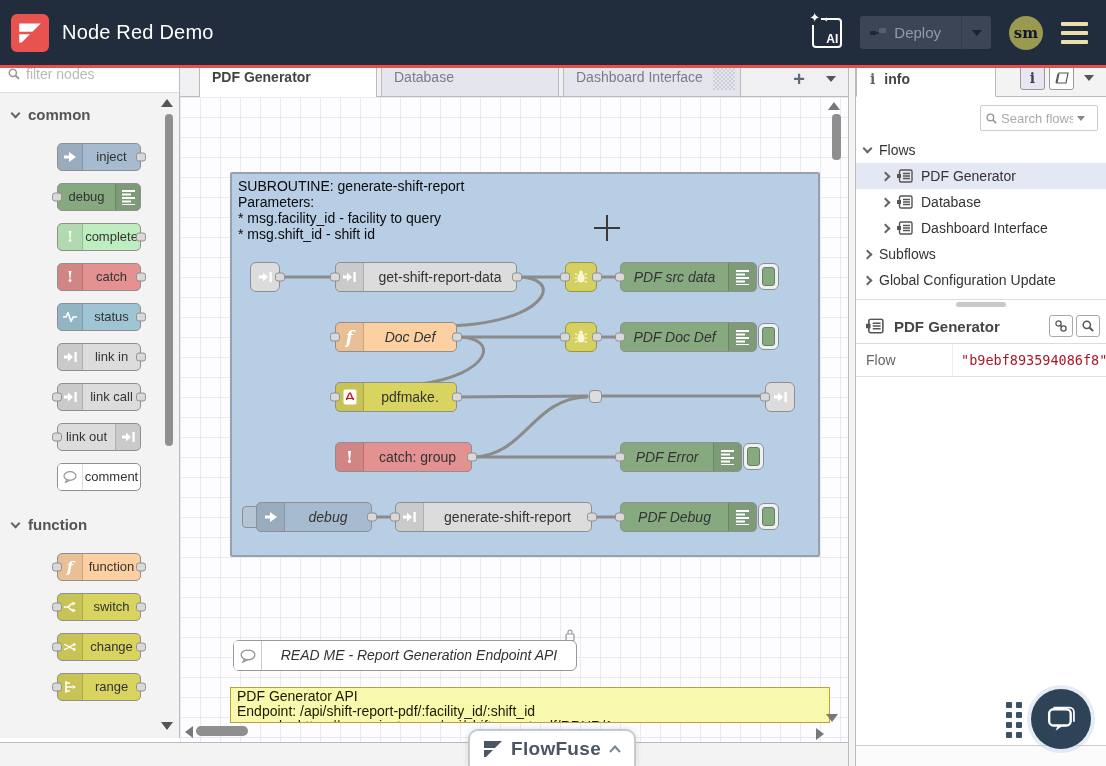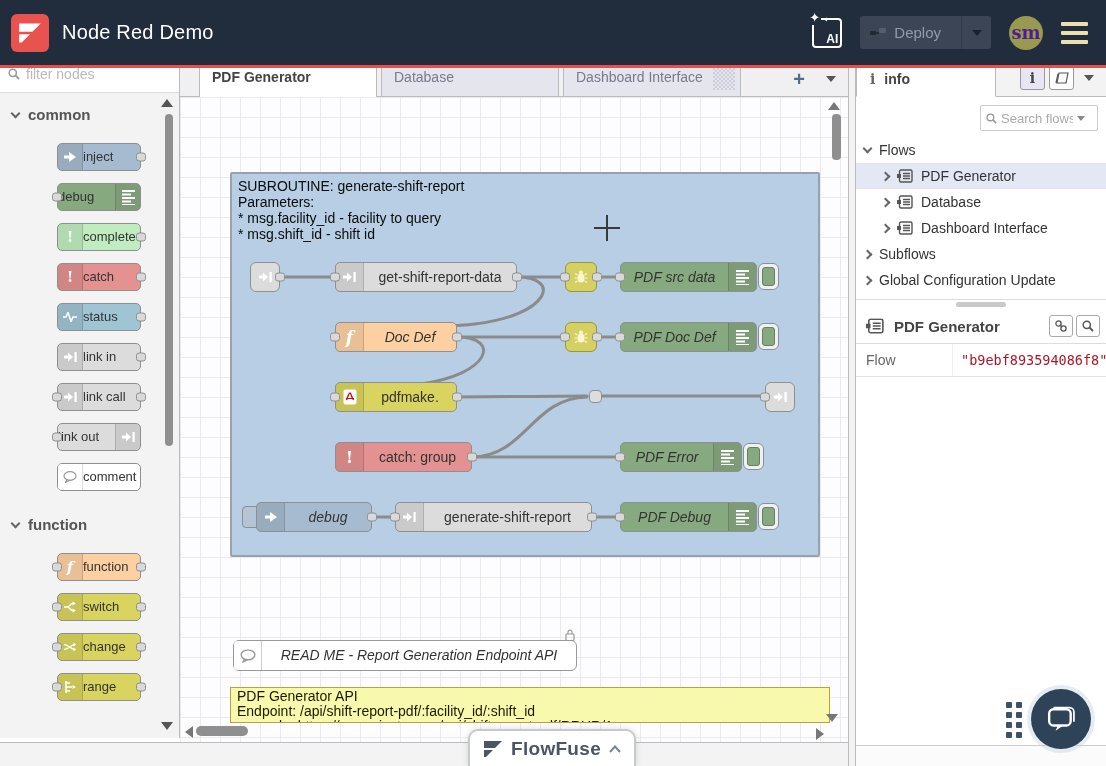--- a/index.html
+++ b/index.html
@@ -12,37 +12,37 @@
   .header-title { color:#fff; font-size:20px; margin-left:13px; letter-spacing:.2px; }
   .header-right { margin-left:auto; display:flex; align-items:center; gap:18px; margin-right:18px; }
   .ai-box { width:30px; height:30px; border:2px solid #fff; border-radius:4px; position:relative; }
   .ai-box .ai-txt { position:absolute; right:2px; bottom:0px; color:#fff; font-size:12px; font-weight:bold; }
   .ai-box .spark { position:absolute; left:-6px; top:-10px; color:#fff; font-size:13px; background:#212c3d; padding:0 1px; }
   .ai-box .spark2 { position:absolute; left:9px; top:-4px; color:#fff; font-size:7px; }
   .deploy { height:33px; background:#3c4555; border-radius:3px; display:flex; align-items:center; padding:0 0 0 10px; }
   .deploy-label { color:#919ba9; font-size:15px; margin:0 20px 0 8px; }
   .deploy-caret { width:30px; height:33px; border-left:1px solid #333b49; display:flex; align-items:center; justify-content:center; }
   .tri-down { width:0; height:0; border-left:5px solid transparent; border-right:5px solid transparent; border-top:6px solid #1b222d; }
-  .avatar { width:34px; height:34px; border-radius:50%; background:#99994f; color:#4c1d95; font-family:"DejaVu Serif",serif; font-weight:bold; font-size:18px; display:flex; align-items:center; justify-content:center; }
+  .avatar { width:34px; height:34px; border-radius:50%; background:#99994f; color:#0f172a; font-family:"DejaVu Serif",serif; font-weight:bold; font-size:15px; display:flex; align-items:center; justify-content:center; }
   .hamburger { display:flex; flex-direction:column; gap:5px; cursor:pointer; }
   .hamburger span { display:block; width:27px; height:4px; background:#ecdfae; border-radius:1px; }
 
   
   .palette { position:absolute; left:0; top:56px; width:180px; height:682px; background:#f3f3f3; border-right:1px solid #bbb; z-index:10; }
   .filter-row { height:37px; background:#fff; border-bottom:1px solid #ddd; display:flex; align-items:center; padding:0 8px; gap:6px; }
   .filter-row input { border:none; outline:none; width:130px; font-size:14px; color:#555; background:transparent; font-family:"Liberation Sans",sans-serif; }
   .filter-row input::placeholder { color:#b9b9b9; }
   .cat-header { display:flex; align-items:center; gap:9px; padding:13px 0 8px 12px; color:#555; font-weight:bold; font-size:15px; }
   .chev { width:7px; height:7px; border-right:2px solid #666; border-bottom:2px solid #666; display:inline-block; }
   .chev.down { transform:rotate(45deg); margin-top:-3px; }
   .chev.right { transform:rotate(-45deg); }
   .pnode { position:relative; width:84px; height:28px; border:1px solid #8f8f8f; border-radius:5px; margin:12px 0 12px 57px; font-size:13px; color:#333; display:flex; }
   .picon { width:25px; align-self:stretch; background:rgba(0,0,0,.08); border-right:1px solid rgba(0,0,0,.14); display:flex; align-items:center; justify-content:center; color:#fff; border-radius:4px 0 0 4px; flex:none; }
   .picon.r { border-right:none; border-left:1px solid rgba(0,0,0,.14); border-radius:0 4px 4px 0; }
-  .plabel { flex:1; line-height:26px; white-space:nowrap; overflow:hidden; }
+  .plabel { flex:1; text-align:center; line-height:26px; white-space:nowrap; overflow:hidden; }
   .port { position:absolute; width:10px; height:9px; background:#d9d9d9; border:1px solid #8f8f8f; border-radius:3px; top:50%; transform:translateY(-50%); z-index:2; }
   .port.in { left:-6px; } .port.out { right:-6px; }
   .c-inject{background:#a6bbcf} .c-debug{background:#87a980} .c-complete{background:#c0edc0}
   .c-catch{background:#e49191} .c-status{background:#9fc4d4} .c-link{background:#dcdcdc}
   .c-comment{background:#fff} .c-function{background:#fdd0a2} .c-yellow{background:#d8d45f}
   .excl { color:#fff; font-weight:bold; font-size:15px; font-family:"DejaVu Serif",serif; }
   .pal-scroll-up { position:absolute; right:6px; top:43px; width:0; height:0; border-left:6px solid transparent; border-right:6px solid transparent; border-bottom:8px solid #555; }
   .pal-scroll-dn { position:absolute; right:6px; bottom:8px; width:0; height:0; border-left:6px solid transparent; border-right:6px solid transparent; border-top:8px solid #555; }
   .pal-thumb { position:absolute; right:6px; top:58px; width:8px; height:332px; background:#8f8f8f; border-radius:4px; }
 

